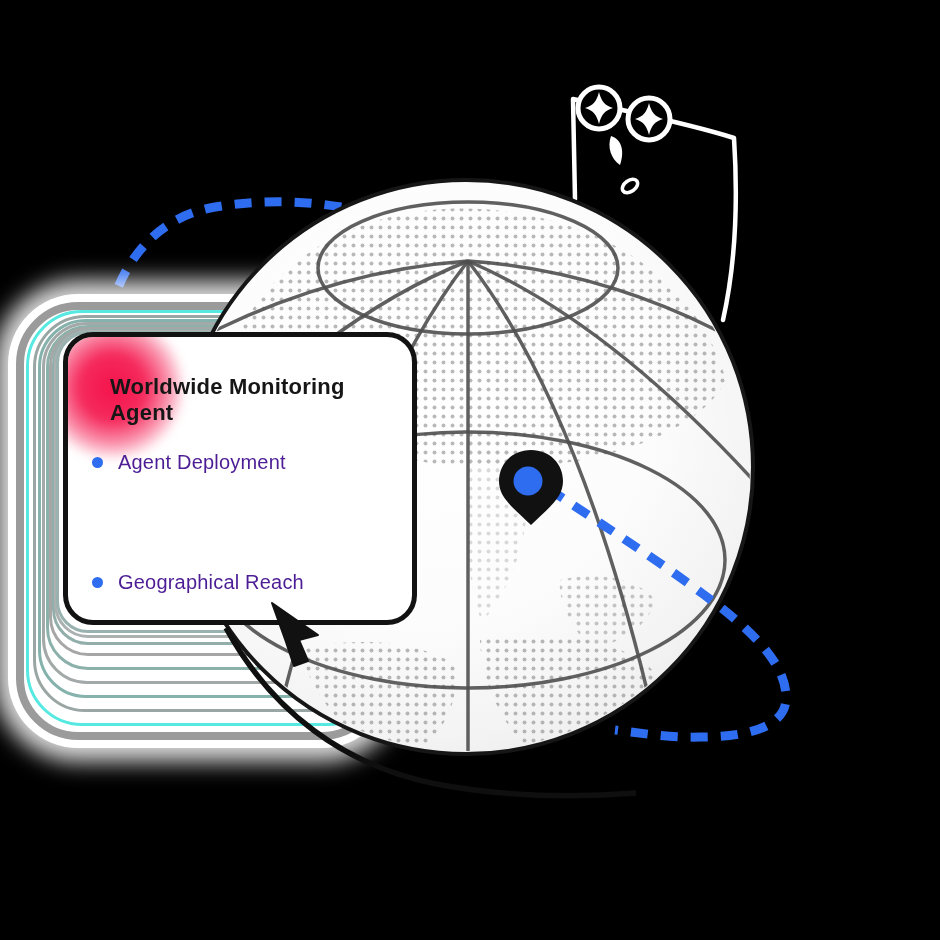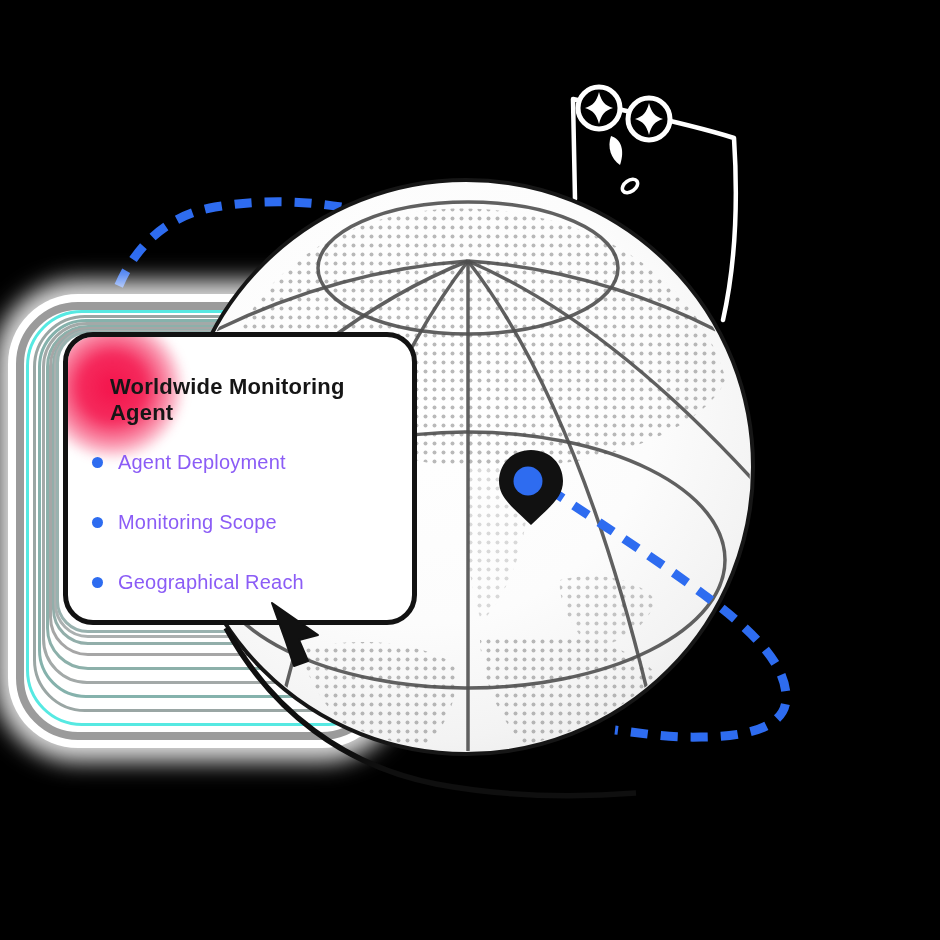--- a/index.html
+++ b/index.html
@@ -44,21 +44,21 @@
       rgba(244,19,75,0) 72%);
     filter:blur(4px);
   }
   .card-title{
     position:absolute;left:42px;top:37px;
     font-size:22px;font-weight:700;color:#161616;letter-spacing:.2px;
   }
   .feature-row{position:absolute;left:24px;height:26px;display:flex;align-items:center;gap:15px;}
   .fr0{top:112px;} .fr1{top:172px;} .fr2{top:232px;justify-content:flex-end;}
   .bullet{width:11px;height:11px;border-radius:50%;background:var(--accent-blue,#2e6cf0);flex:0 0 auto;}
-  .feature-label{font-size:20px;font-weight:400;color:#8b5cf6;letter-spacing:.2px;}
+  .feature-label{font-size:20px;font-weight:400;color:#4c1d95;letter-spacing:.2px;}
 
   .dash-blue{fill:none;stroke:var(--accent-blue,#2e6cf0);stroke-width:9;stroke-dasharray:17 13;}
   .white-line{fill:none;stroke:#fff;}
   .grat{fill:none;stroke:var(--globe-line,#4f4f4f);stroke-width:3.5;opacity:.9;}
 </style>
 </head>
 <body>
 
 <svg width="940" height="940" viewBox="0 0 940 940">
 
@@ -141,24 +141,20 @@
 </svg>
 
 <div class="card">
   <div class="red-glow"></div>
   <div class="card-title">Worldwide Monitoring Agent</div>
 
   <div class="feature-row fr0">
     <span class="bullet"></span>
     <span class="feature-label">Agent Deployment</span>
   </div>
-  <div class="feature-row fr1">
-    <span class="bullet"></span>
-    <span class="feature-label">Monitoring Scope</span>
-  </div>
   <div class="feature-row fr2">
     <span class="bullet"></span>
     <span class="feature-label">Geographical Reach</span>
   </div>
 </div>
 
 <svg width="940" height="940" viewBox="0 0 940 940" style="z-index:30">
   <polygon fill="#111" stroke="#111" stroke-width="2" stroke-linejoin="round" points="272,603 318,635 299,640 308,661 294,666 286,642"></polygon>
 </svg>
 

